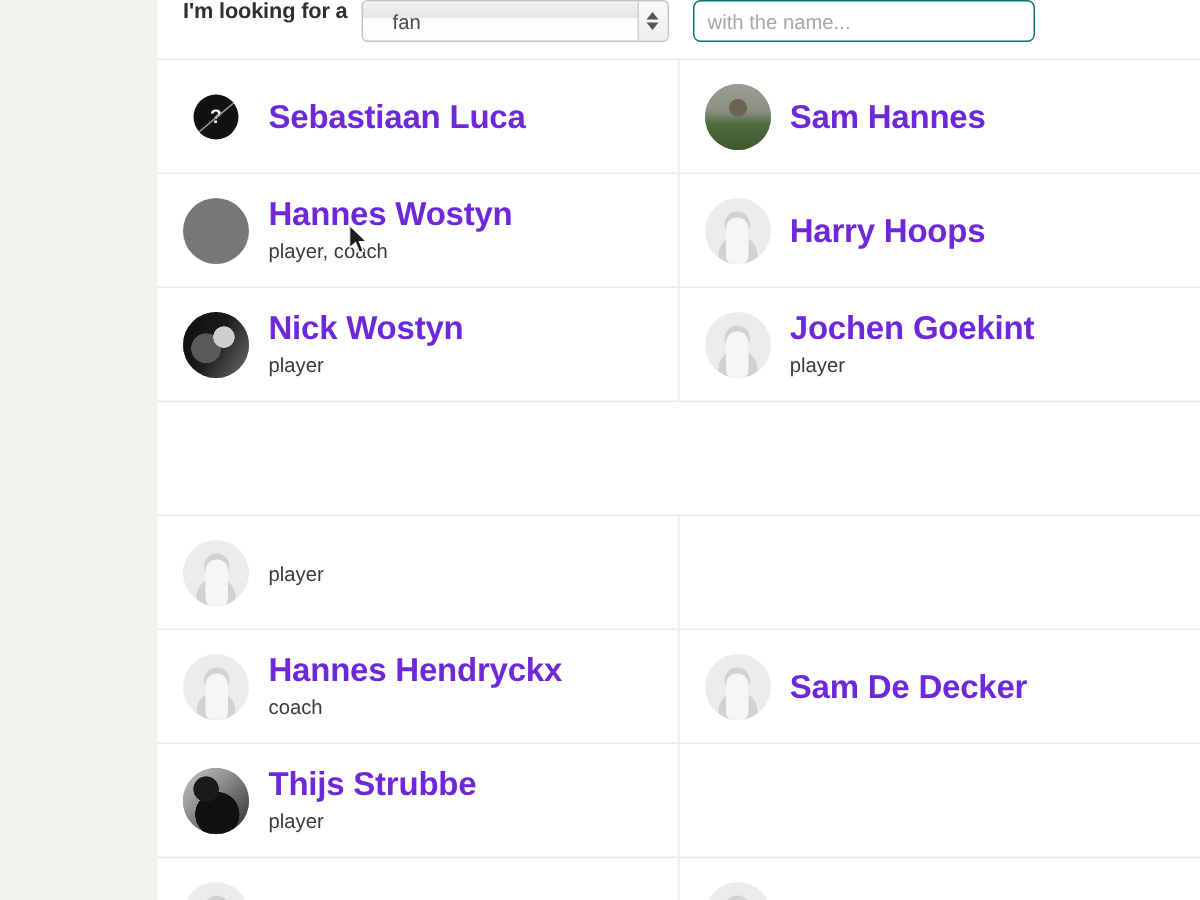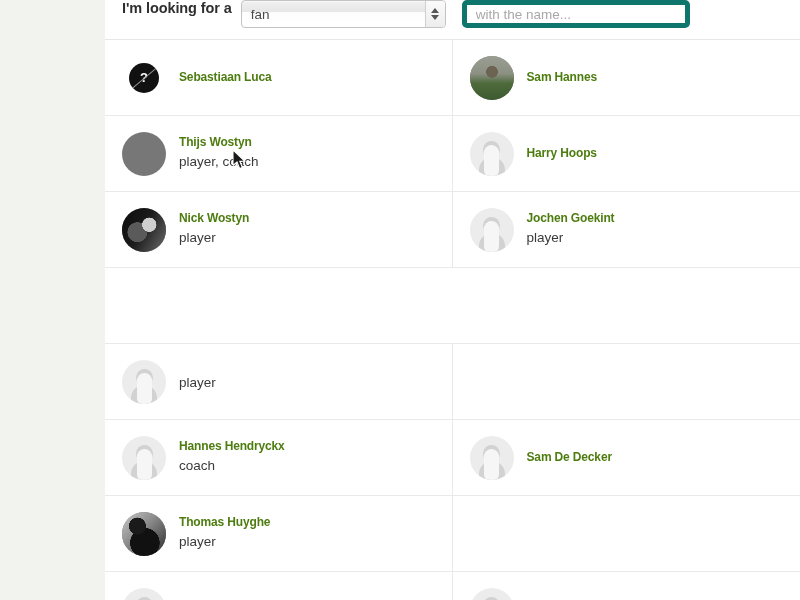--- a/index.html
+++ b/index.html
@@ -60,20 +60,21 @@
     width: 205px;
     height: 28px;
     box-sizing: border-box;
     border: 1px solid #c3c3c3;
     border-radius: 4px;
     background: linear-gradient(to bottom, #f0f0f0 0%, #e6e6e6 42%, #fdfdfd 44%, #ffffff 100%);
     box-shadow: 0 1px 0 rgba(255,255,255,0.6) inset;
     display: flex;
     align-items: center;
     overflow: hidden;
+    padding-left: 11px;
   }
 
   .select-value {
     font-size: 13.5px;
     color: #4a4a4a;
     padding-left: 9px;
     flex: 1;
     white-space: nowrap;
     overflow: hidden;
   }
@@ -97,21 +98,21 @@
     border-right: 4px solid transparent;
   }
   .arrow-up { border-bottom: 5px solid #555; }
   .arrow-down { border-top: 5px solid #555; }
 
   .name-input {
     width: 228px;
     height: 28px;
     box-sizing: border-box;
     margin-left: 16px;
-    border: 5px solid #0f766e;
+    border: 1px solid #0f766e;
     border-radius: 5px;
     background: #ffffff;
     font-family: "Liberation Sans", sans-serif;
     font-size: 13.5px;
     color: #737373;
     padding: 0 9px;
     outline: none;
   }
   .name-input::placeholder { color: #a8a8a8; }
 
@@ -243,23 +244,23 @@
       linear-gradient(135deg, #c9c9c9 0%, #8f8f8f 40%, #2a2a2a 100%); }
 
   .member-text {
     display: flex;
     flex-direction: column;
     justify-content: center;
     min-width: 0;
   }
 
   .member-name {
-    font-size: 12px;
+    font-size: 22px;
     font-weight: bold;
-    color: #4d7c0f;
+    color: #6d28d9;
     line-height: 1.15;
     white-space: nowrap;
     letter-spacing: -0.15px;
     cursor: pointer;
   }
 
   .member-roles {
     font-size: 13.5px;
     color: #3a3a3a;
     line-height: 1.35;
@@ -316,21 +317,21 @@
               <a class="member-name">Sam Hannes</a>
             </div>
           </div>
         </div>
         <div class="member-row">
           <div class="member-cell left">
             <div class="avatar photo">
               <div class="ph thijs"></div>
             </div>
             <div class="member-text">
-              <a class="member-name">Thijs Wostyn</a>
+              <a class="member-name">Hannes Wostyn</a>
               <div class="member-roles">player, coach</div>
             </div>
           </div>
           <div class="member-cell right">
             <div class="avatar default">
               <span class="face"></span>
             </div>
             <div class="member-text">
               <a class="member-name">Harry Hoops</a>
             </div>
@@ -386,21 +387,21 @@
               <a class="member-name">Sam De Decker</a>
             </div>
           </div>
         </div>
         <div class="member-row">
           <div class="member-cell left">
             <div class="avatar photo">
               <div class="ph thomas"></div>
             </div>
             <div class="member-text">
-              <a class="member-name">Thomas Huyghe</a>
+              <a class="member-name">Thijs Strubbe</a>
               <div class="member-roles">player</div>
             </div>
           </div>
         </div>
         <div class="member-row">
           <div class="member-cell left">
             <div class="avatar default"></div>
             <div class="member-text">
               <a class="member-name">Jonas Van de Moortel</a>
             </div>

